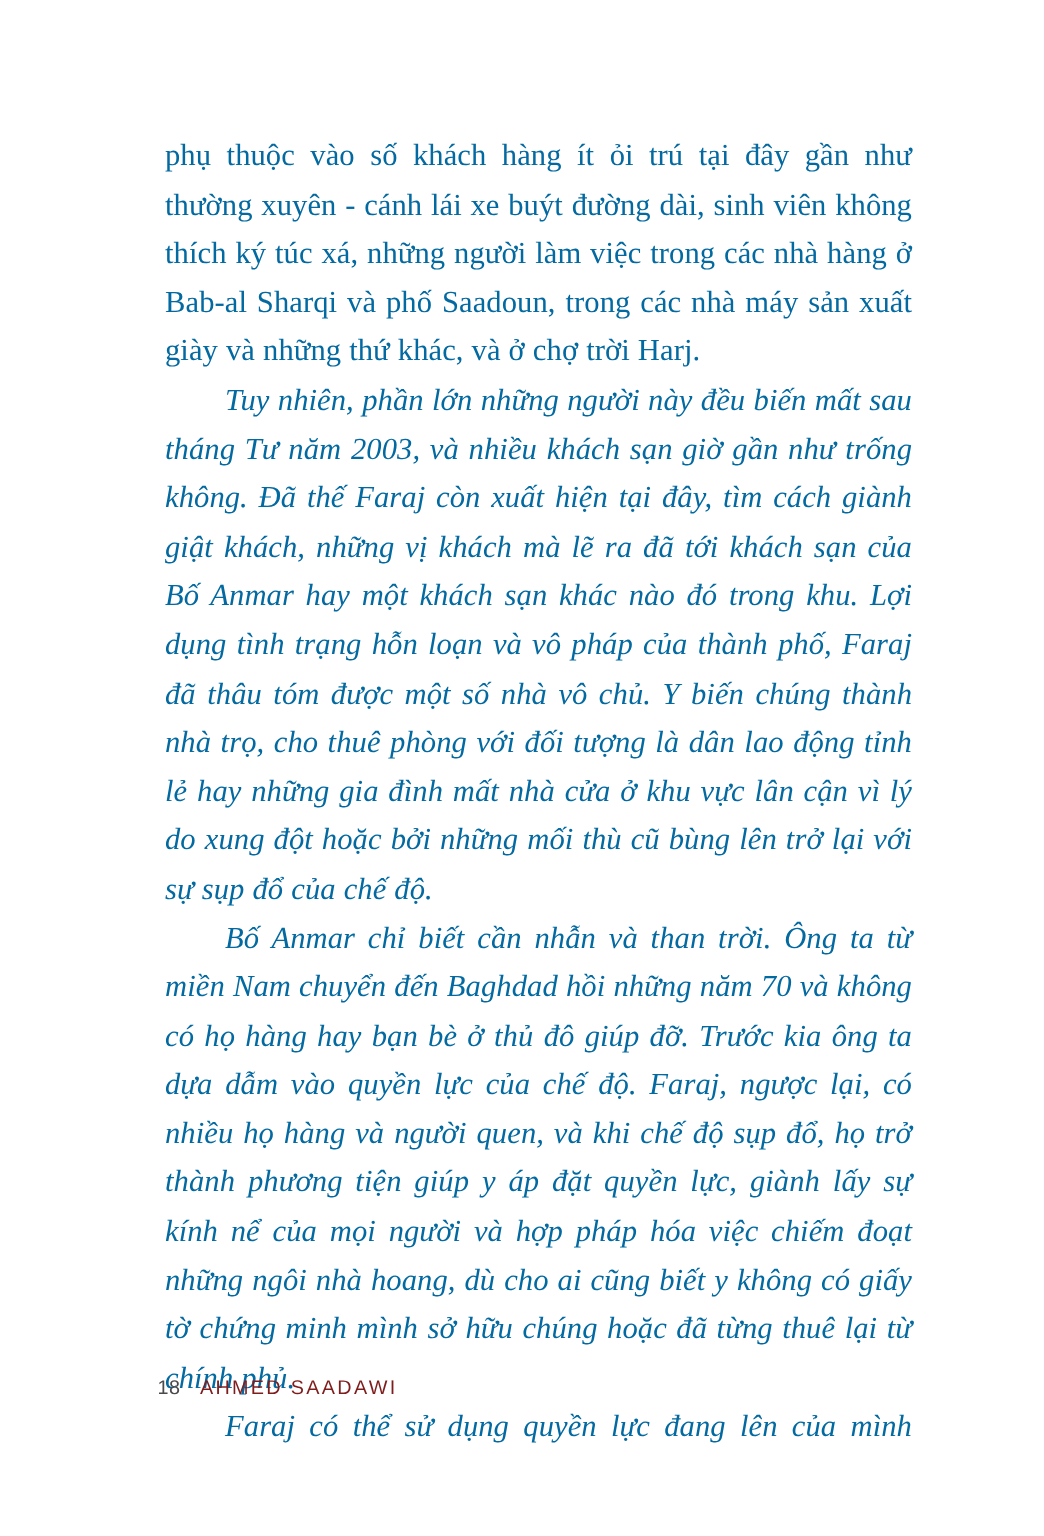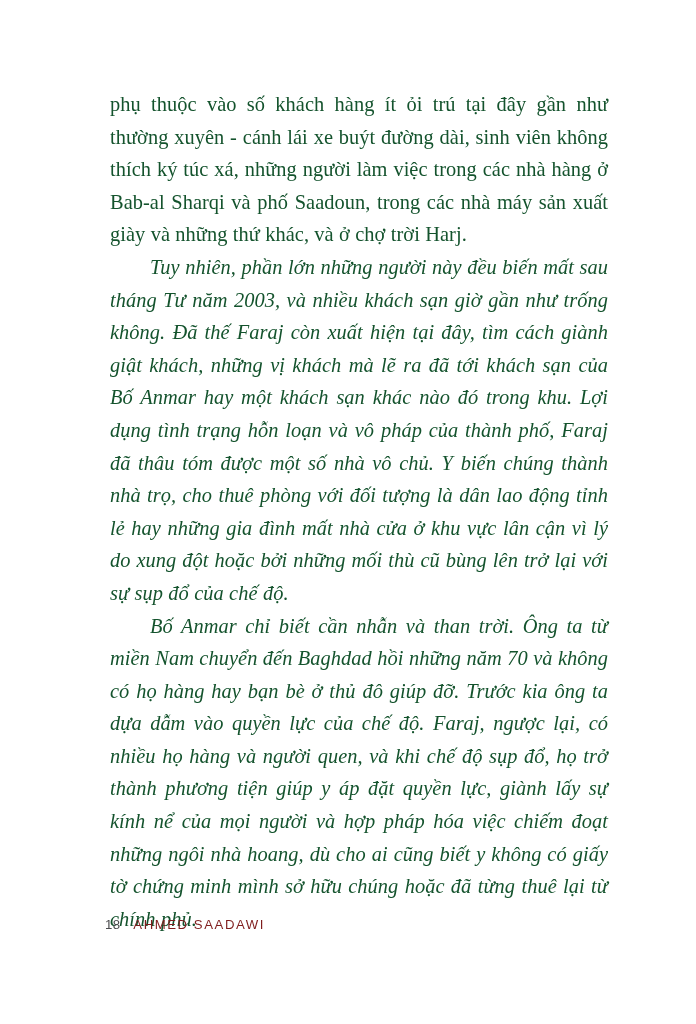--- a/index.html
+++ b/index.html
@@ -27,21 +27,21 @@
     position: absolute;
     left: 110px;
     top: 88px;
     width: 498px;
   }
 
   .para {
     margin: 0;
     font-size: 20.4px;
     line-height: 32.6px;
-    color: #14532d;
+    color: #0369a1;
     text-align: justify;
     text-justify: inter-word;
     letter-spacing: 0.05px;
     word-spacing: 0.2px;
     hyphens: none;
   }
 
   
   .para.continuation {
     text-indent: 0;
@@ -84,20 +84,21 @@
 </style>
 </head>
 <body>
 
 <div class="page">
 
   <div class="text-block">
     <p class="para continuation">phụ thuộc vào số khách hàng ít ỏi trú tại đây gần như thường xuyên - cánh lái xe buýt đường dài, sinh viên không thích ký túc xá, những người làm việc trong các nhà hàng ở Bab-al Sharqi và phố Saadoun, trong các nhà máy sản xuất giày và những thứ khác, và ở chợ trời Harj.</p>
     <p class="para indented">Tuy nhiên, phần lớn những người này đều biến mất sau tháng Tư năm 2003, và nhiều khách sạn giờ gần như trống không. Đã thế Faraj còn xuất hiện tại đây, tìm cách giành giật khách, những vị khách mà lẽ ra đã tới khách sạn của Bố Anmar hay một khách sạn khác nào đó trong khu. Lợi dụng tình trạng hỗn loạn và vô pháp của thành phố, Faraj đã thâu tóm được một số nhà vô chủ. Y biến chúng thành nhà trọ, cho thuê phòng với đối tượng là dân lao động tỉnh lẻ hay những gia đình mất nhà cửa ở khu vực lân cận vì lý do xung đột hoặc bởi những mối thù cũ bùng lên trở lại với sự sụp đổ của chế độ.</p>
     <p class="para indented">Bố Anmar chỉ biết cần nhẫn và than trời. Ông ta từ miền Nam chuyển đến Baghdad hồi những năm 70 và không có họ hàng hay bạn bè ở thủ đô giúp đỡ. Trước kia ông ta dựa dẫm vào quyền lực của chế độ. Faraj, ngược lại, có nhiều họ hàng và người quen, và khi chế độ sụp đổ, họ trở thành phương tiện giúp y áp đặt quyền lực, giành lấy sự kính nể của mọi người và hợp pháp hóa việc chiếm đoạt những ngôi nhà hoang, dù cho ai cũng biết y không có giấy tờ chứng minh mình sở hữu chúng hoặc đã từng thuê lại từ chính phủ.</p>
+    <p class="para indented force-justify">Faraj có thể sử dụng quyền lực đang lên của mình</p>
   </div>
 
   <div class="footer">
     <span class="folio">18</span>
     <span class="running-head">AHMED SAADAWI</span>
   </div>
 
 </div>
 
 </body></html>

